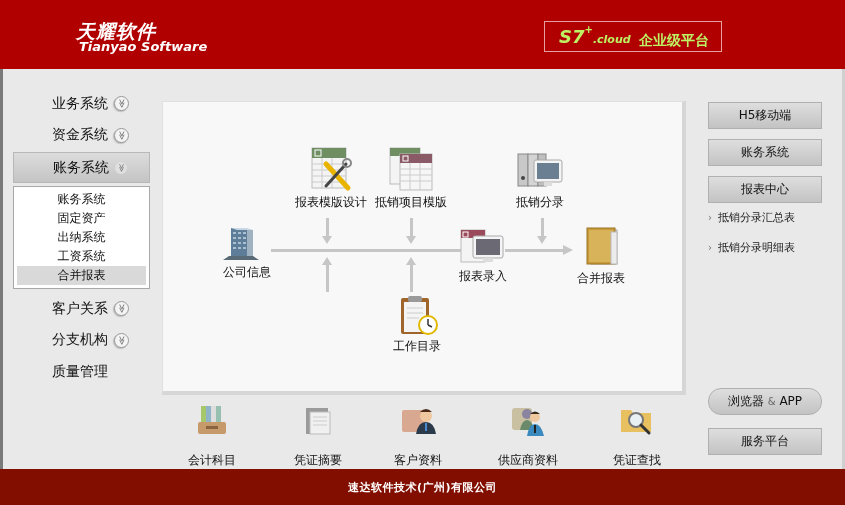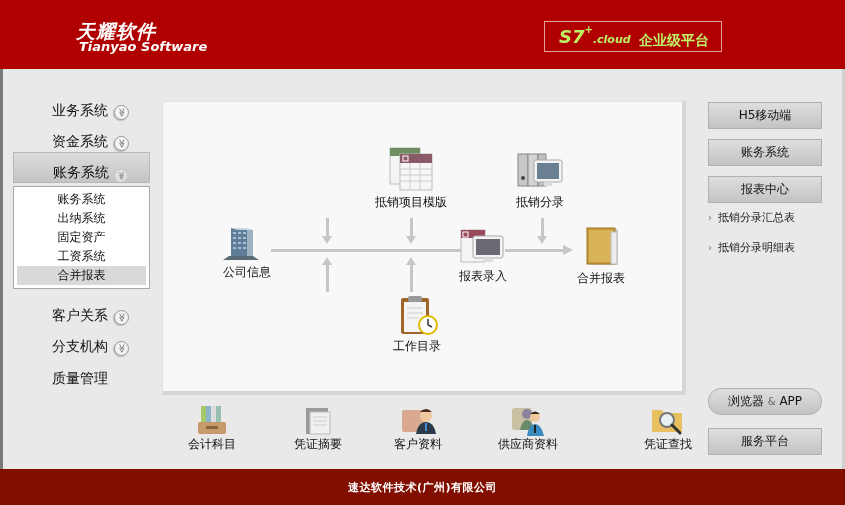--- a/index.html
+++ b/index.html
@@ -15,21 +15,21 @@
   .brand-s7 { position: absolute; left: 14px; top: 4px; font-size: 18px; font-weight: bold; font-style: italic; }
   .brand-s7 sup { font-size: 10px; position: relative; top: -3px; }
   .brand-cloud { font-size: 11px; font-weight: bold; font-style: italic; }
   .brand-sub { position: absolute; right: 12px; top: 10px; font-size: 14px; font-weight: bold; }
 
   .left-edge { position: absolute; left: 0; top: 69px; width: 3px; height: 400px; background: #7a7a7a; }
   .right-edge { position: absolute; right: 0; top: 69px; width: 3px; height: 400px; background: #d0d0d0; }
 
   
   .nav { position: absolute; left: 13px; top: 88px; width: 137px; }
-  .nav-item { height: 31.5px; display: flex; align-items: flex-end; justify-content: flex-start; padding-left: 39px; font-size: 14px; color: #111; cursor: pointer; }
+  .nav-item { height: 31.5px; display: flex; align-items: center; justify-content: flex-start; padding-left: 39px; font-size: 14px; color: #111; cursor: pointer; }
   .nav-item .chev { display: inline-block; width: 15px; height: 15px; border-radius: 50%; border: 1px solid #999; background: #f4f4f4; margin-left: 6px; font-size: 9px; line-height: 13px; text-align: center; color: #777; box-shadow: 1px 1px 1px #bbb; }
   .nav-item.active { background: linear-gradient(#dcdcdc, #c4c4c4); border: 1px solid #b8b8b8; height: 31px; margin-top: 1px; }
   .nav-item.active .chev { border: none; background: #e0e0e0; box-shadow: none; width: 12px; height: 12px; line-height: 12px; font-size: 8px; }
   .submenu { border: 1px solid #a8a8a8; background: #fff; margin: 3px 0 4px 0; padding: 3px 3px; }
   .sub-item { height: 19px; font-size: 12px; text-align: center; line-height: 19px; cursor: pointer; color: #111; }
   .sub-item.selected { background: #d9d9d9; }
 
   
   .panel { position: absolute; left: 162px; top: 101px; width: 524px; height: 294px; background: #f8f8f8; border-top: 1px solid #e0e0e0; border-left: 1px solid #e0e0e0; border-right: 4px solid #d6d6d6; border-bottom: 4px solid #d6d6d6; }
   .node { position: absolute; text-align: center; font-size: 12px; color: #111; cursor: pointer; }
@@ -37,21 +37,21 @@
   .ic { display: block; margin: 0 auto; }
 
   .hline { position: absolute; height: 3px; background: #c6c6c6; }
   .vline { position: absolute; width: 3px; background: #c6c6c6; }
   .arrow-down { position: absolute; width: 0; height: 0; border-left: 5px solid transparent; border-right: 5px solid transparent; border-top: 8px solid #c6c6c6; }
   .arrow-up { position: absolute; width: 0; height: 0; border-left: 5px solid transparent; border-right: 5px solid transparent; border-bottom: 8px solid #c6c6c6; }
   .arrow-right { position: absolute; width: 0; height: 0; border-top: 5px solid transparent; border-bottom: 5px solid transparent; border-left: 10px solid #c6c6c6; }
 
   
   .shortcut { position: absolute; top: 404px; text-align: center; font-size: 12px; cursor: pointer; }
-  .shortcut .lbl { display: block; margin-top: 0; white-space: nowrap; }
+  .shortcut .lbl { display: block; margin-top: 16px; white-space: nowrap; }
 
   
   .rbtn { position: absolute; left: 708px; width: 114px; height: 27px; background: linear-gradient(#dedede, #c3c3c3); border: 1px solid #b0b0b0; font-size: 12px; text-align: center; line-height: 25px; color: #111; cursor: pointer; }
   .rbtn .amp { font-size: 10px; color: #666; }
   .rlink { position: absolute; left: 708px; font-size: 11px; color: #222; cursor: pointer; white-space: nowrap; }
   .rlink .arr { color: #777; margin-right: 6px; font-size: 10px; }
 
   
   .footer { position: absolute; left: 0; top: 469px; width: 845px; height: 36px; background: #820e00; color: #fff; font-size: 11px; font-weight: bold; text-align: center; line-height: 38px; letter-spacing: 0.5px; }
 </style>
@@ -80,22 +80,22 @@
   <div class="nav-item">
     <span>资金系统</span>
     <span class="chev" style="transform:rotate(90deg)">≫</span>
   </div>
   <div class="nav-item active">
     <span>账务系统</span>
     <span class="chev" style="transform:rotate(90deg)">≫</span>
   </div>
   <div class="submenu">
     <div class="sub-item">账务系统</div>
+    <div class="sub-item">固定资产</div>
     <div class="sub-item">出纳系统</div>
-    <div class="sub-item">固定资产</div>
     <div class="sub-item">工资系统</div>
     <div class="sub-item selected">合并报表</div>
   </div>
   <div class="nav-item">
     <span>客户关系</span>
     <span class="chev" style="transform:rotate(90deg)">≫</span>
   </div>
   <div class="nav-item">
     <span>分支机构</span>
     <span class="chev" style="transform:rotate(90deg)">≫</span>
@@ -140,20 +140,39 @@
           <rect x="17" y="20" width="3" height="2"></rect>
           <rect x="22" y="20" width="3" height="2"></rect>
           <rect x="12" y="25" width="3" height="2"></rect>
           <rect x="17" y="25" width="3" height="2"></rect>
           <rect x="22" y="25" width="3" height="2"></rect>
         </g>
     </svg>
     <span class="lbl">公司信息</span>
   </div>
 
+  <div class="node" style="left:118px; top:44px; width:100px;">
+    <svg class="ic" width="46" height="46" viewBox="0 0 46 46">
+      <rect x="4" y="2" width="34" height="40" fill="#f4f4f4" stroke="#bbb"></rect>
+      <rect x="4" y="2" width="34" height="10" fill="#6f8f62"></rect>
+      <rect x="7" y="4" width="6" height="6" fill="none" stroke="#fff"></rect>
+      <g stroke="#ccc">
+          <line x1="4" y1="18" x2="38" y2="18"></line>
+          <line x1="4" y1="24" x2="38" y2="24"></line>
+          <line x1="4" y1="30" x2="38" y2="30"></line>
+          <line x1="4" y1="36" x2="38" y2="36"></line>
+          <line x1="14" y1="12" x2="14" y2="42"></line>
+          <line x1="24" y1="12" x2="24" y2="42"></line>
+        </g>
+      <line x1="18" y1="18" x2="40" y2="42" stroke="#e8b400" stroke-width="5" stroke-linecap="round"></line>
+      <line x1="18" y1="40" x2="38" y2="18" stroke="#444" stroke-width="3" stroke-linecap="round"></line>
+      <circle cx="39" cy="17" r="4" fill="none" stroke="#888" stroke-width="2"></circle>
+    </svg>
+    <span class="lbl">报表模版设计</span>
+  </div>
 
   <div class="node" style="left:202px; top:44px; width:92px;">
     <svg class="ic" width="46" height="46" viewBox="0 0 46 46">
       <rect x="2" y="2" width="30" height="36" fill="#f4f4f4" stroke="#bbb"></rect>
       <rect x="2" y="2" width="30" height="8" fill="#6f8f62"></rect>
       <rect x="12" y="8" width="32" height="36" fill="#f6f6f6" stroke="#bbb"></rect>
       <rect x="12" y="8" width="32" height="9" fill="#8a5a66"></rect>
       <rect x="15" y="10" width="5" height="5" fill="none" stroke="#fff"></rect>
       <g stroke="#ccc">
           <line x1="12" y1="23" x2="44" y2="23"></line>
@@ -258,21 +277,21 @@
     <rect x="2" y="4" width="20" height="22" rx="3" fill="#c8c0a0"></rect>
     <circle cx="17" cy="10" r="5" fill="#8a84a0"></circle>
       <path d="M10,26 Q12,16 17,16 Q22,16 24,26 Z" fill="#6a8a6a"></path>
     <circle cx="25" cy="13" r="5" fill="#f0c8a0"></circle>
       <path d="M20,10 Q25,5 30,10" fill="#3a2a1a"></path>
     <path d="M17,32 Q19,20 25,20 Q31,20 34,32 Z" fill="#3a8ac0"></path>
       <rect x="24" y="21" width="2" height="8" fill="#222"></rect>
   </svg>
   <span class="lbl">供应商资料</span>
 </div>
-<div class="shortcut" style="left:636px; width:64px;text-align:center;">
+<div class="shortcut" style="left:605px; width:64px;text-align:center;">
   <svg class="ic" width="36" height="32" viewBox="0 0 36 32">
     <path d="M2,6 L12,6 L14,9 L32,9 L32,28 L2,28 Z" fill="#e8c060"></path>
     <circle cx="17" cy="16" r="7" fill="#e8f0f4" stroke="#777" stroke-width="2"></circle>
     <line x1="22" y1="21" x2="30" y2="29" stroke="#333" stroke-width="3" stroke-linecap="round"></line>
   </svg>
   <span class="lbl">凭证查找</span>
 </div>
 
 <div class="rbtn" style="top:102px;">H5移动端</div>
 <div class="rbtn" style="top:139px;">账务系统</div>

